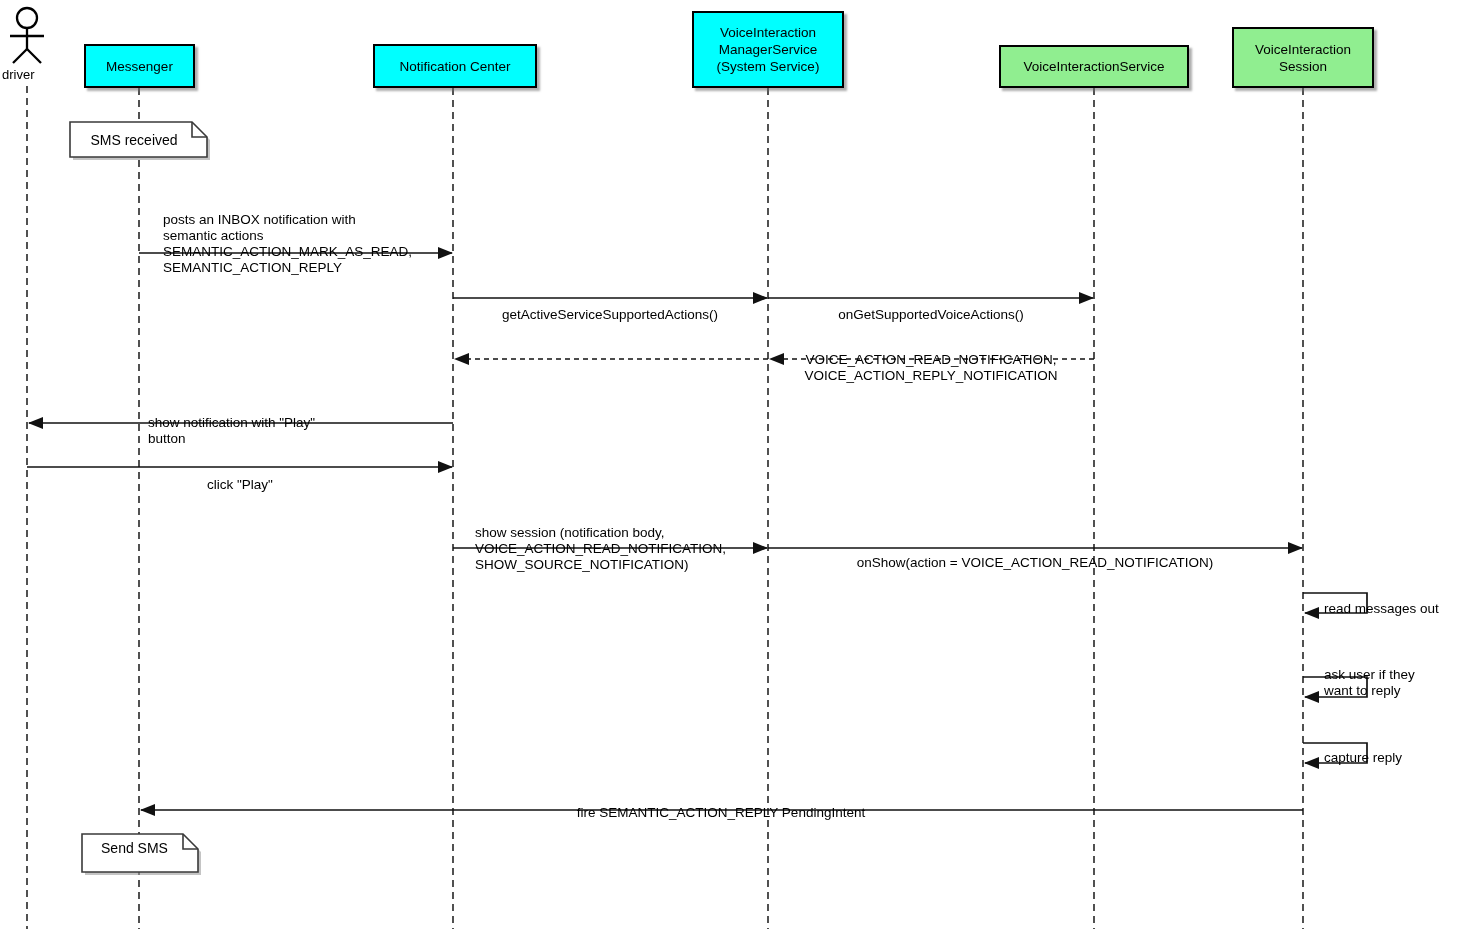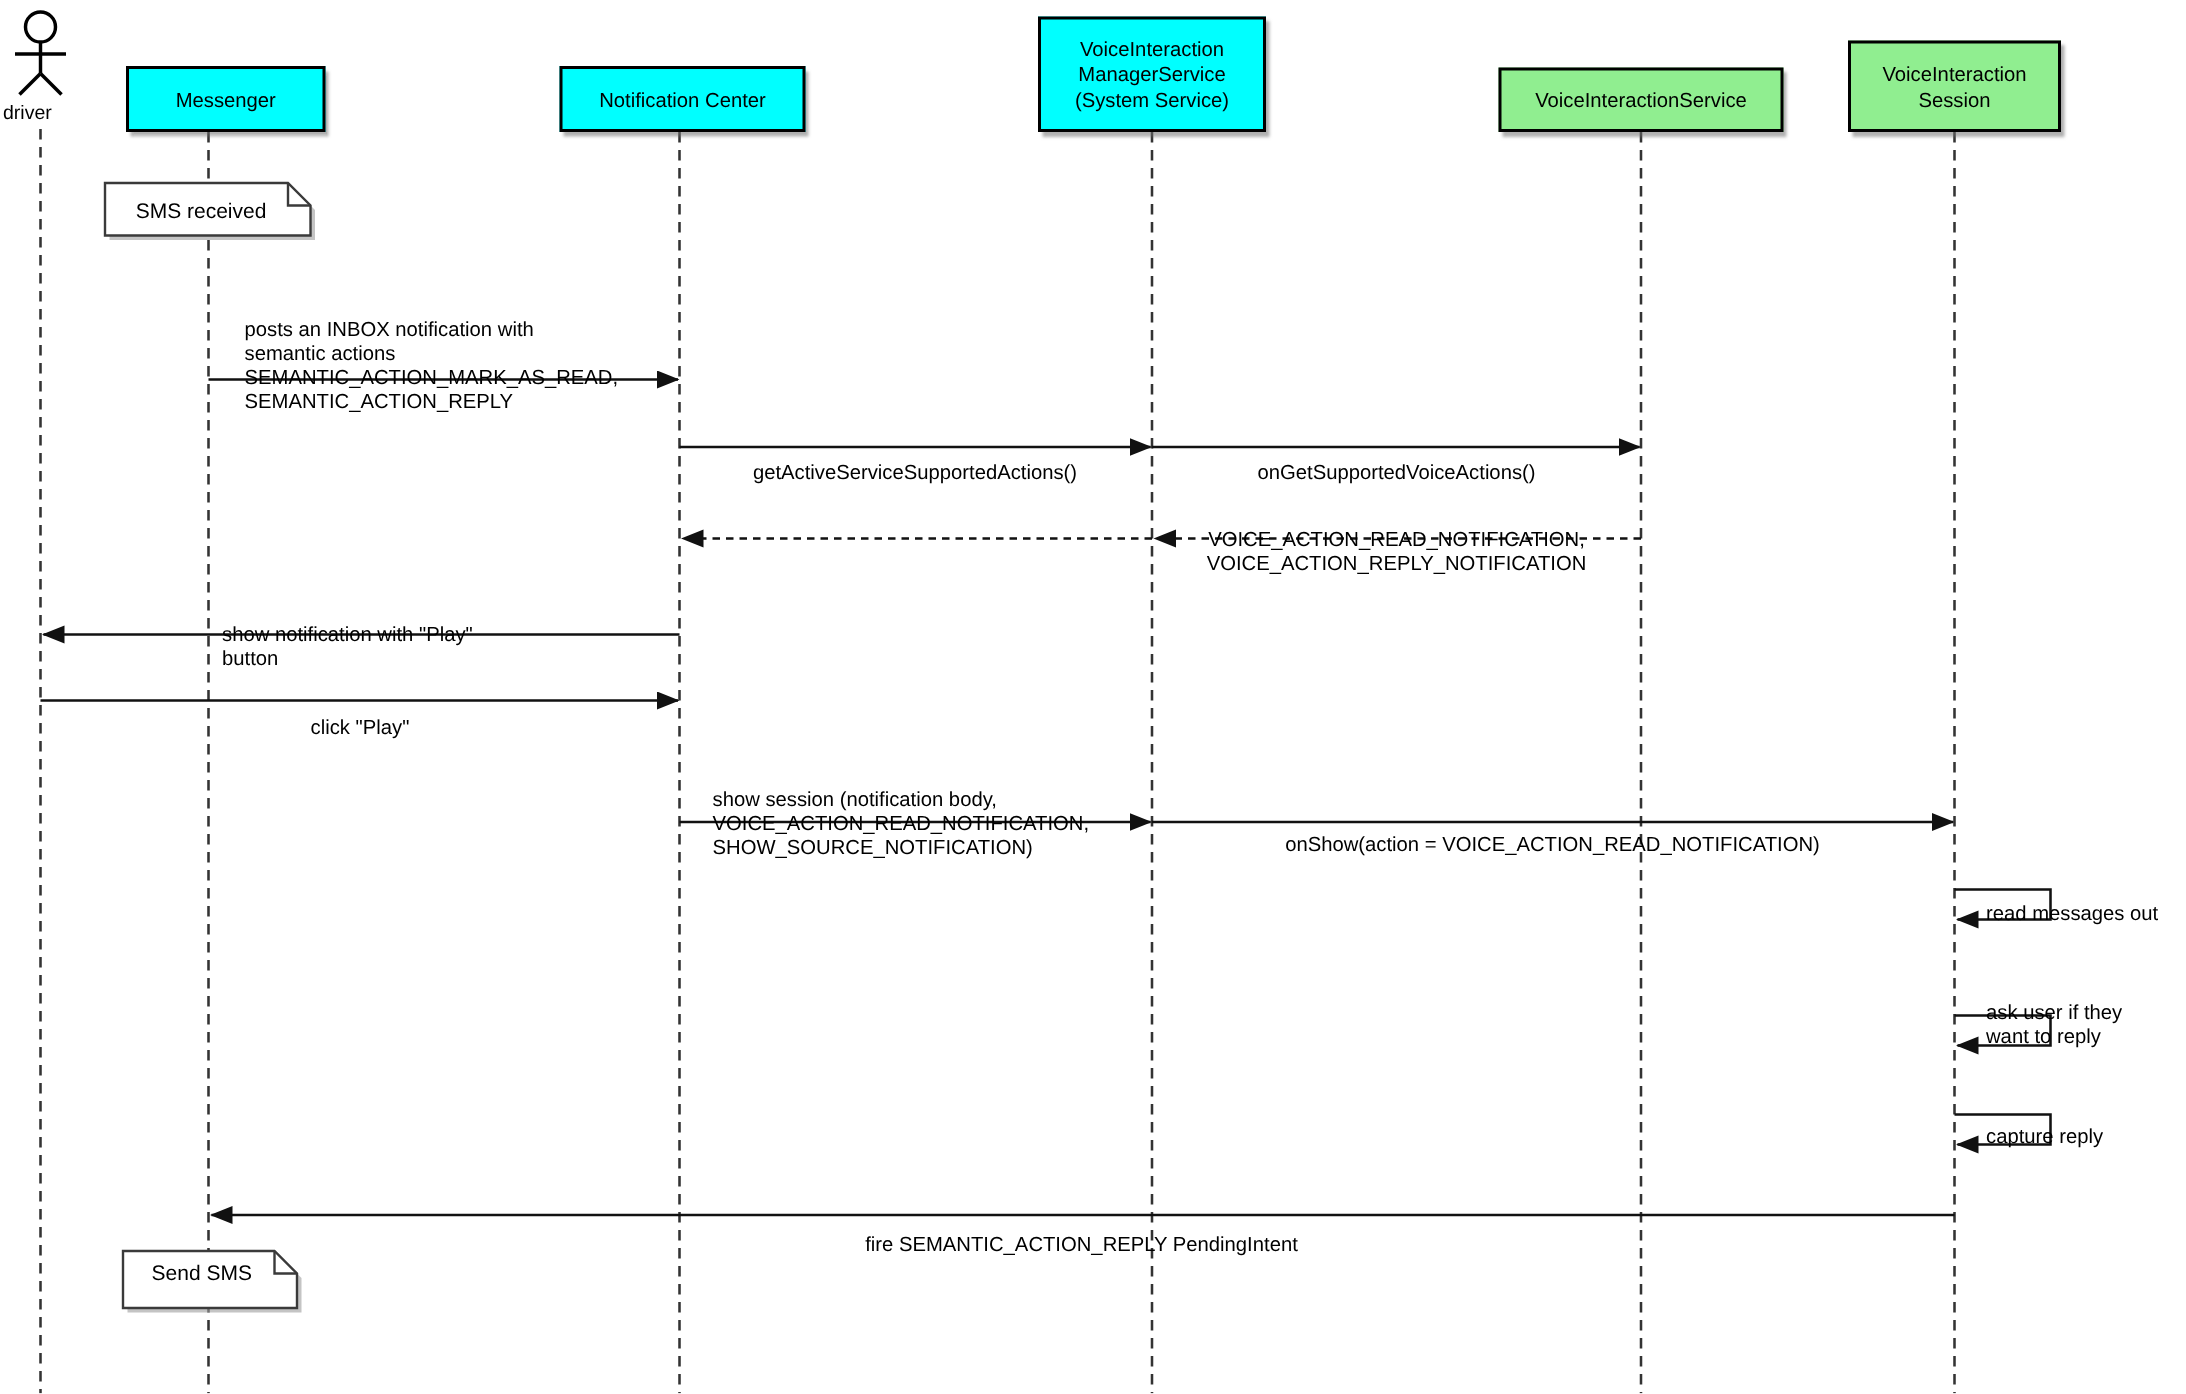--- a/index.html
+++ b/index.html
@@ -89,21 +89,21 @@
     <line class="msg" x1="453" y1="548" x2="767" y2="548" marker-end="url(#arr)"></line>
     <line class="msg" x1="768" y1="548" x2="1302" y2="548" marker-end="url(#arr)"></line>
     <polyline class="msg" points="1303,593 1367,593 1367,613 1305,613" marker-end="url(#arr)"></polyline>
     <polyline class="msg" points="1303,677 1367,677 1367,697 1305,697" marker-end="url(#arr)"></polyline>
     <polyline class="msg" points="1303,743 1367,743 1367,763 1305,763" marker-end="url(#arr)"></polyline>
     <line class="msg" x1="1303" y1="810" x2="141" y2="810" marker-end="url(#arr)"></line>
   </svg>
 
   <div class="alabel" style="left:2px; top:67px; width:50px;">driver</div>
 
-  <div class="pbox" style="left: 84px; top: 44px; width: 133px; height: 44px; background-color: rgb(0, 255, 255);">Messenger</div>
+  <div class="pbox" style="left: 84px; top: 44px; width: 111px; height: 44px; background-color: rgb(0, 255, 255);">Messenger</div>
   <div class="pbox" style="left: 373px; top: 44px; width: 164px; height: 44px; background-color: rgb(0, 255, 255);">Notification Center</div>
   <div class="pbox" style="left: 692px; top: 11px; width: 152px; height: 77px; background-color: rgb(0, 255, 255);">VoiceInteraction
 ManagerService
 (System Service)</div>
   <div class="pbox" style="left: 999px; top: 45px; width: 190px; height: 43px; background-color: rgb(144, 238, 144);">VoiceInteractionService</div>
   <div class="pbox" style="left: 1232px; top: 27px; width: 142px; height: 61px; background-color: rgb(144, 238, 144);">VoiceInteraction
 Session</div>
 
   <div class="ntext" style="left:70px; top:122px; width:128px; height:35px;">SMS received</div>
   <div class="ntext" style="left:82px; top:834px; width:105px; height:28px;">Send SMS</div>
@@ -120,15 +120,15 @@
 button</div>
   <div class="mlabel center" style="left:240px; top:449px;">click "Play"</div>
   <div class="mlabel" style="left:475px; top:497px;">show session (notification body,
 VOICE_ACTION_READ_NOTIFICATION,
 SHOW_SOURCE_NOTIFICATION)</div>
   <div class="mlabel center" style="left:1035px; top:527px;">onShow(action = VOICE_ACTION_READ_NOTIFICATION)</div>
   <div class="mlabel" style="left:1324px; top:573px;">read messages out</div>
   <div class="mlabel" style="left:1324px; top:639px;">ask user if they
 want to reply</div>
   <div class="mlabel" style="left:1324px; top:722px;">capture reply</div>
-  <div class="mlabel center" style="left:721px; top:794px;">fire SEMANTIC_ACTION_REPLY PendingIntent</div>
+  <div class="mlabel center" style="left:721px; top:777px;">fire SEMANTIC_ACTION_REPLY PendingIntent</div>
 
 </div>
 
 </body></html>

